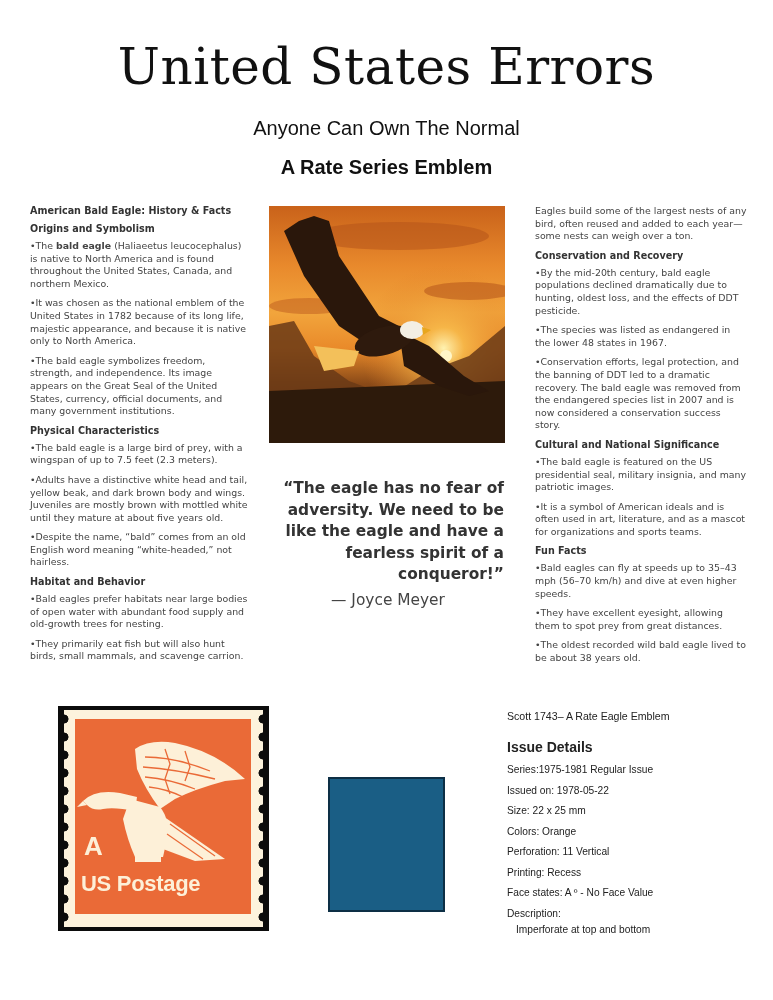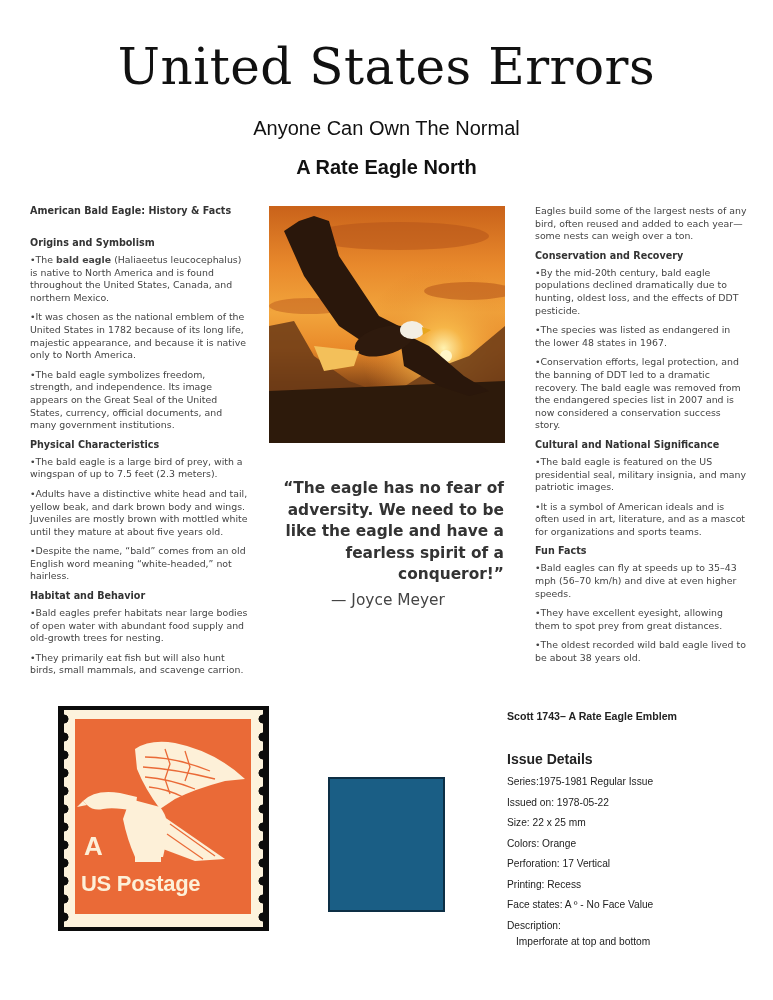--- a/index.html
+++ b/index.html
@@ -20,21 +20,21 @@
       font-family: "Liberation Sans", sans-serif; font-size: 20px; font-weight: bold; color: #111;
     }
 
     .col {
       position: absolute; font-size: 9.4px; line-height: 12.6px; color: #444;
       font-family: "DejaVu Sans", sans-serif;
     }
     .col-left { left: 30px; top: 205px; width: 218px; }
     .col-right { left: 535px; top: 205px; width: 212px; }
     .col h3 { font-size: 9.6px; font-weight: bold; color: #333; margin: 0 0 5px 0; line-height: 12px; }
-    .col h3.main { margin-bottom: 20px; }
+    .col h3.main { margin-bottom: 6px; }
     .col p { margin: 0 0 7px 0; }
     .col h3 + p { margin-top: 0; }
     .col .sec { margin-top: 7px; }
 
     .photo {
       position: absolute; left: 269px; top: 206px; width: 236px; height: 237px; overflow: hidden;
       background: linear-gradient(180deg, #c9621a 0%, #e8892c 25%, #f2a53c 45%, #e98a2a 60%, #8a4a18 75%, #3a220e 100%);
     }
 
     .quote {
@@ -74,31 +74,31 @@
 
     .swatch {
       position: absolute; left: 328px; top: 777px; width: 117px; height: 135px;
       background: #1a5e85; border: 2px solid #0d2f45;
     }
 
     .details {
       position: absolute; left: 507px; top: 710px; width: 240px;
       font-family: "Liberation Sans", sans-serif; font-size: 10.2px; color: #222;
     }
-    .details .d-title { font-weight: bold; font-size: 10.6px; margin-bottom: 28px; height: 13px; }
+    .details .d-title { font-weight: normal; font-size: 10.6px; margin-bottom: 16px; height: 13px; }
     .details .d-sub { font-weight: bold; font-size: 14px; margin-bottom: 11px; height: 13px; }
     .details .d-row { height: 20.5px; line-height: 13px; }
     .details .d-desc { padding-left: 9px; line-height: 13px; }
   </style>
 </head>
 <body>
 
 <div class="title">United States Errors</div>
 <div class="subtitle">Anyone Can Own The Normal</div>
-<div class="emblem-heading">A Rate Eagle North</div>
+<div class="emblem-heading">A Rate Series Emblem</div>
 
 <div class="col col-left">
   <h3 class="main">American Bald Eagle: History &amp; Facts</h3>
 
   <h3>Origins and Symbolism</h3>
   <p><span>•The </span><b>bald eagle</b><span> (Haliaeetus leucocephalus) is native to North America and is found throughout the United States, Canada, and northern Mexico.</span></p>
   <p>•It was chosen as the national emblem of the United States in 1782 because of its long life, majestic appearance, and because it is native only to North America.</p>
   <p>•The bald eagle symbolizes freedom, strength, and independence. Its image appears on the Great Seal of the United States, currency, official documents, and many government institutions.</p>
 
   <h3 class="sec">Physical Characteristics</h3>
@@ -201,18 +201,18 @@
 
 <div class="swatch"></div>
 
 <div class="details">
   <div class="d-title">Scott 1743– A Rate Eagle Emblem</div>
   <div class="d-sub">Issue Details</div>
   <div class="d-row">Series:1975-1981 Regular Issue</div>
   <div class="d-row">Issued on: 1978-05-22</div>
   <div class="d-row">Size:  22 x 25 mm</div>
   <div class="d-row">Colors:  Orange</div>
-  <div class="d-row">Perforation: 17 Vertical</div>
+  <div class="d-row">Perforation: 11 Vertical</div>
   <div class="d-row">Printing: Recess</div>
   <div class="d-row">Face states:  A º - No Face Value</div>
   <div class="d-row" style="height:16px">Description:</div>
   <div class="d-desc">Imperforate at top and bottom</div>
 </div>
 
 </body></html>

